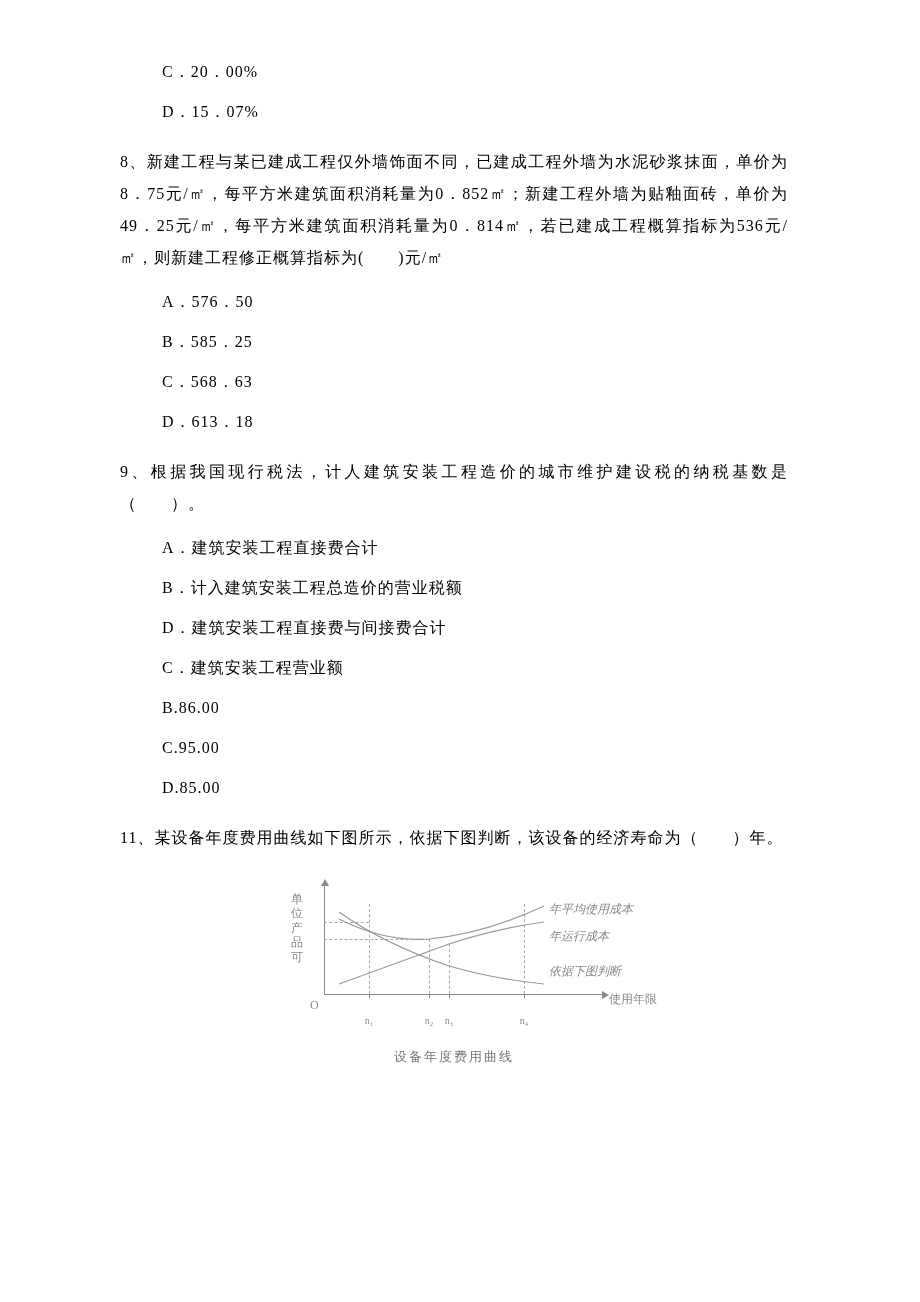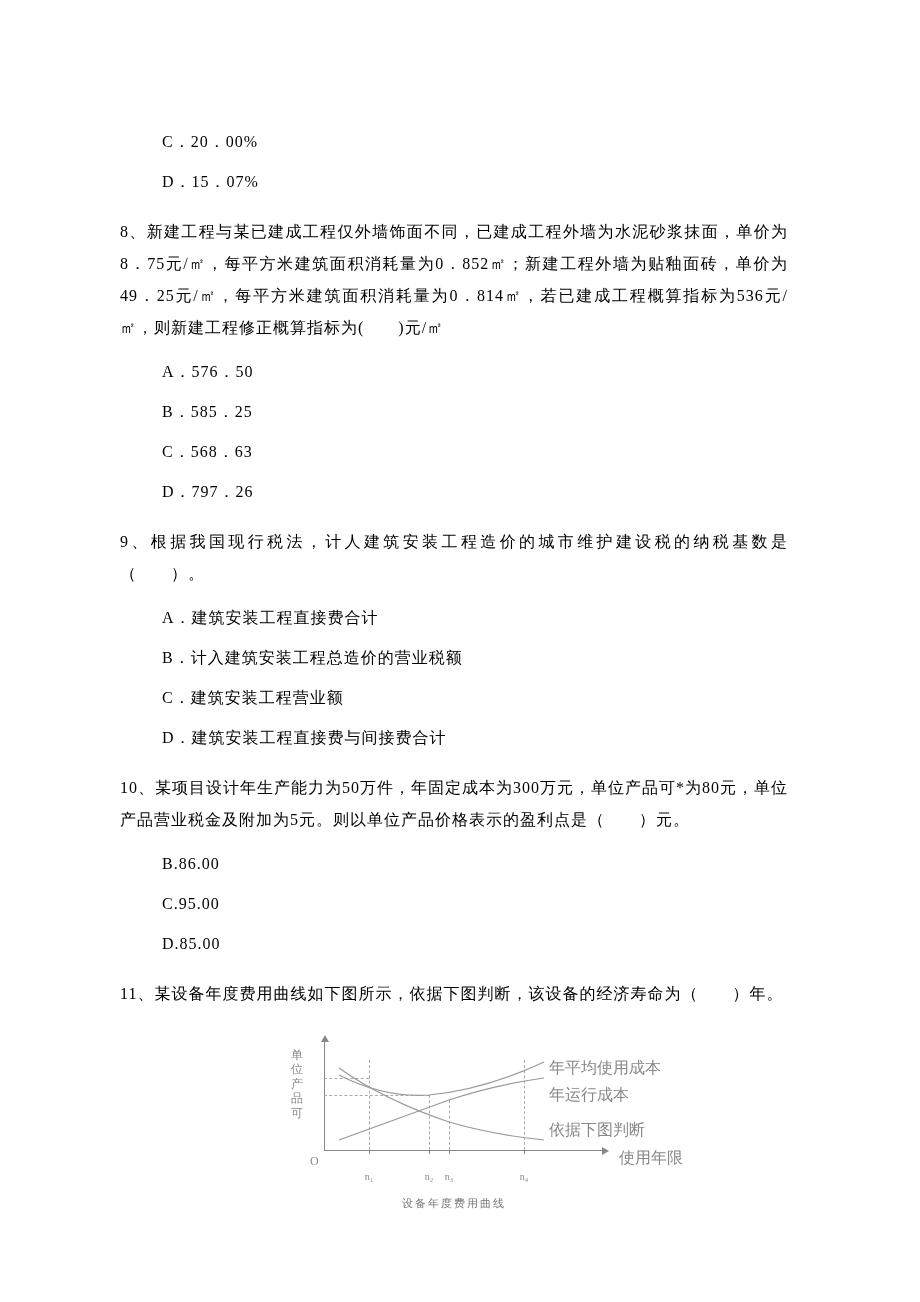--- a/index.html
+++ b/index.html
@@ -7,21 +7,21 @@
     padding: 0;
     background: #ffffff;
     font-family: "SimSun", "宋体", serif;
     font-size: 16px;
     color: #000000;
     line-height: 1.5;
   }
   .page {
     width: 908px;
     min-height: 1302px;
-    padding: 114px 120px 60px 120px;
+    padding: 44px 120px 60px 120px;
     box-sizing: border-box;
     position: relative;
   }
   .option {
     margin: 16px 0 16px 42px;
     letter-spacing: 1px;
   }
   .question {
     margin: 22px 0 10px 0;
     text-align: justify;
@@ -108,35 +108,36 @@
     height: 90px;
   }
   .hguide {
     position: absolute;
     left: 50px;
     height: 0;
     border-top: 1px dashed #aaa;
   }
   .legend {
     position: absolute;
-    font-size: 16px;
+    font-size: 12px;
     color: #888;
     white-space: nowrap;
+    font-style: italic;
   }
   .xlabel {
     position: absolute;
     top: 106px;
-    left: 345px;
-    font-size: 16px;
+    left: 335px;
+    font-size: 12px;
     white-space: nowrap;
   }
   .caption {
-    margin-top: 8px;
+    margin-top: 16px;
     color: #777;
-    font-size: 11px;
+    font-size: 13px;
     font-family: "SimHei", sans-serif;
     letter-spacing: 2px;
   }
   svg.curves {
     position: absolute;
     left: 0;
     top: 0;
     width: 360px;
     height: 140px;
     overflow: visible;
@@ -152,29 +153,28 @@
 
 <div class="page">
 
   <div class="option">C．20．00%</div>
   <div class="option">D．15．07%</div>
 
   <div class="question">8、新建工程与某已建成工程仅外墙饰面不同，已建成工程外墙为水泥砂浆抹面，单价为8．75元/㎡，每平方米建筑面积消耗量为0．852㎡；新建工程外墙为贴釉面砖，单价为49．25元/㎡，每平方米建筑面积消耗量为0．814㎡，若已建成工程概算指标为536元/㎡，则新建工程修正概算指标为(　　)元/㎡</div>
   <div class="option">A．576．50</div>
   <div class="option">B．585．25</div>
   <div class="option">C．568．63</div>
-  <div class="option">D．797．26</div>
+  <div class="option">D．613．18</div>
 
   <div class="question">9、根据我国现行税法，计人建筑安装工程造价的城市维护建设税的纳税基数是（　　）。</div>
   <div class="option">A．建筑安装工程直接费合计</div>
   <div class="option">B．计入建筑安装工程总造价的营业税额</div>
+  <div class="option">D．建筑安装工程直接费与间接费合计</div>
   <div class="option">C．建筑安装工程营业额</div>
-  <div class="option">D．建筑安装工程直接费与间接费合计</div>
-
-  <div class="question">10、某项目设计年生产能力为50万件，年固定成本为300万元，单位产品可*为80元，单位产品营业税金及附加为5元。则以单位产品价格表示的盈利点是（　　）元。</div>
+
   <div class="option">B.86.00</div>
   <div class="option">C.95.00</div>
   <div class="option">D.85.00</div>
 
   <div class="question">11、某设备年度费用曲线如下图所示，依据下图判断，该设备的经济寿命为（　　）年。</div>
 
   <div class="figure-wrap">
     <div class="figure">
       <div class="ylabel">单位产品可</div>
       <div class="axis-y"></div>

